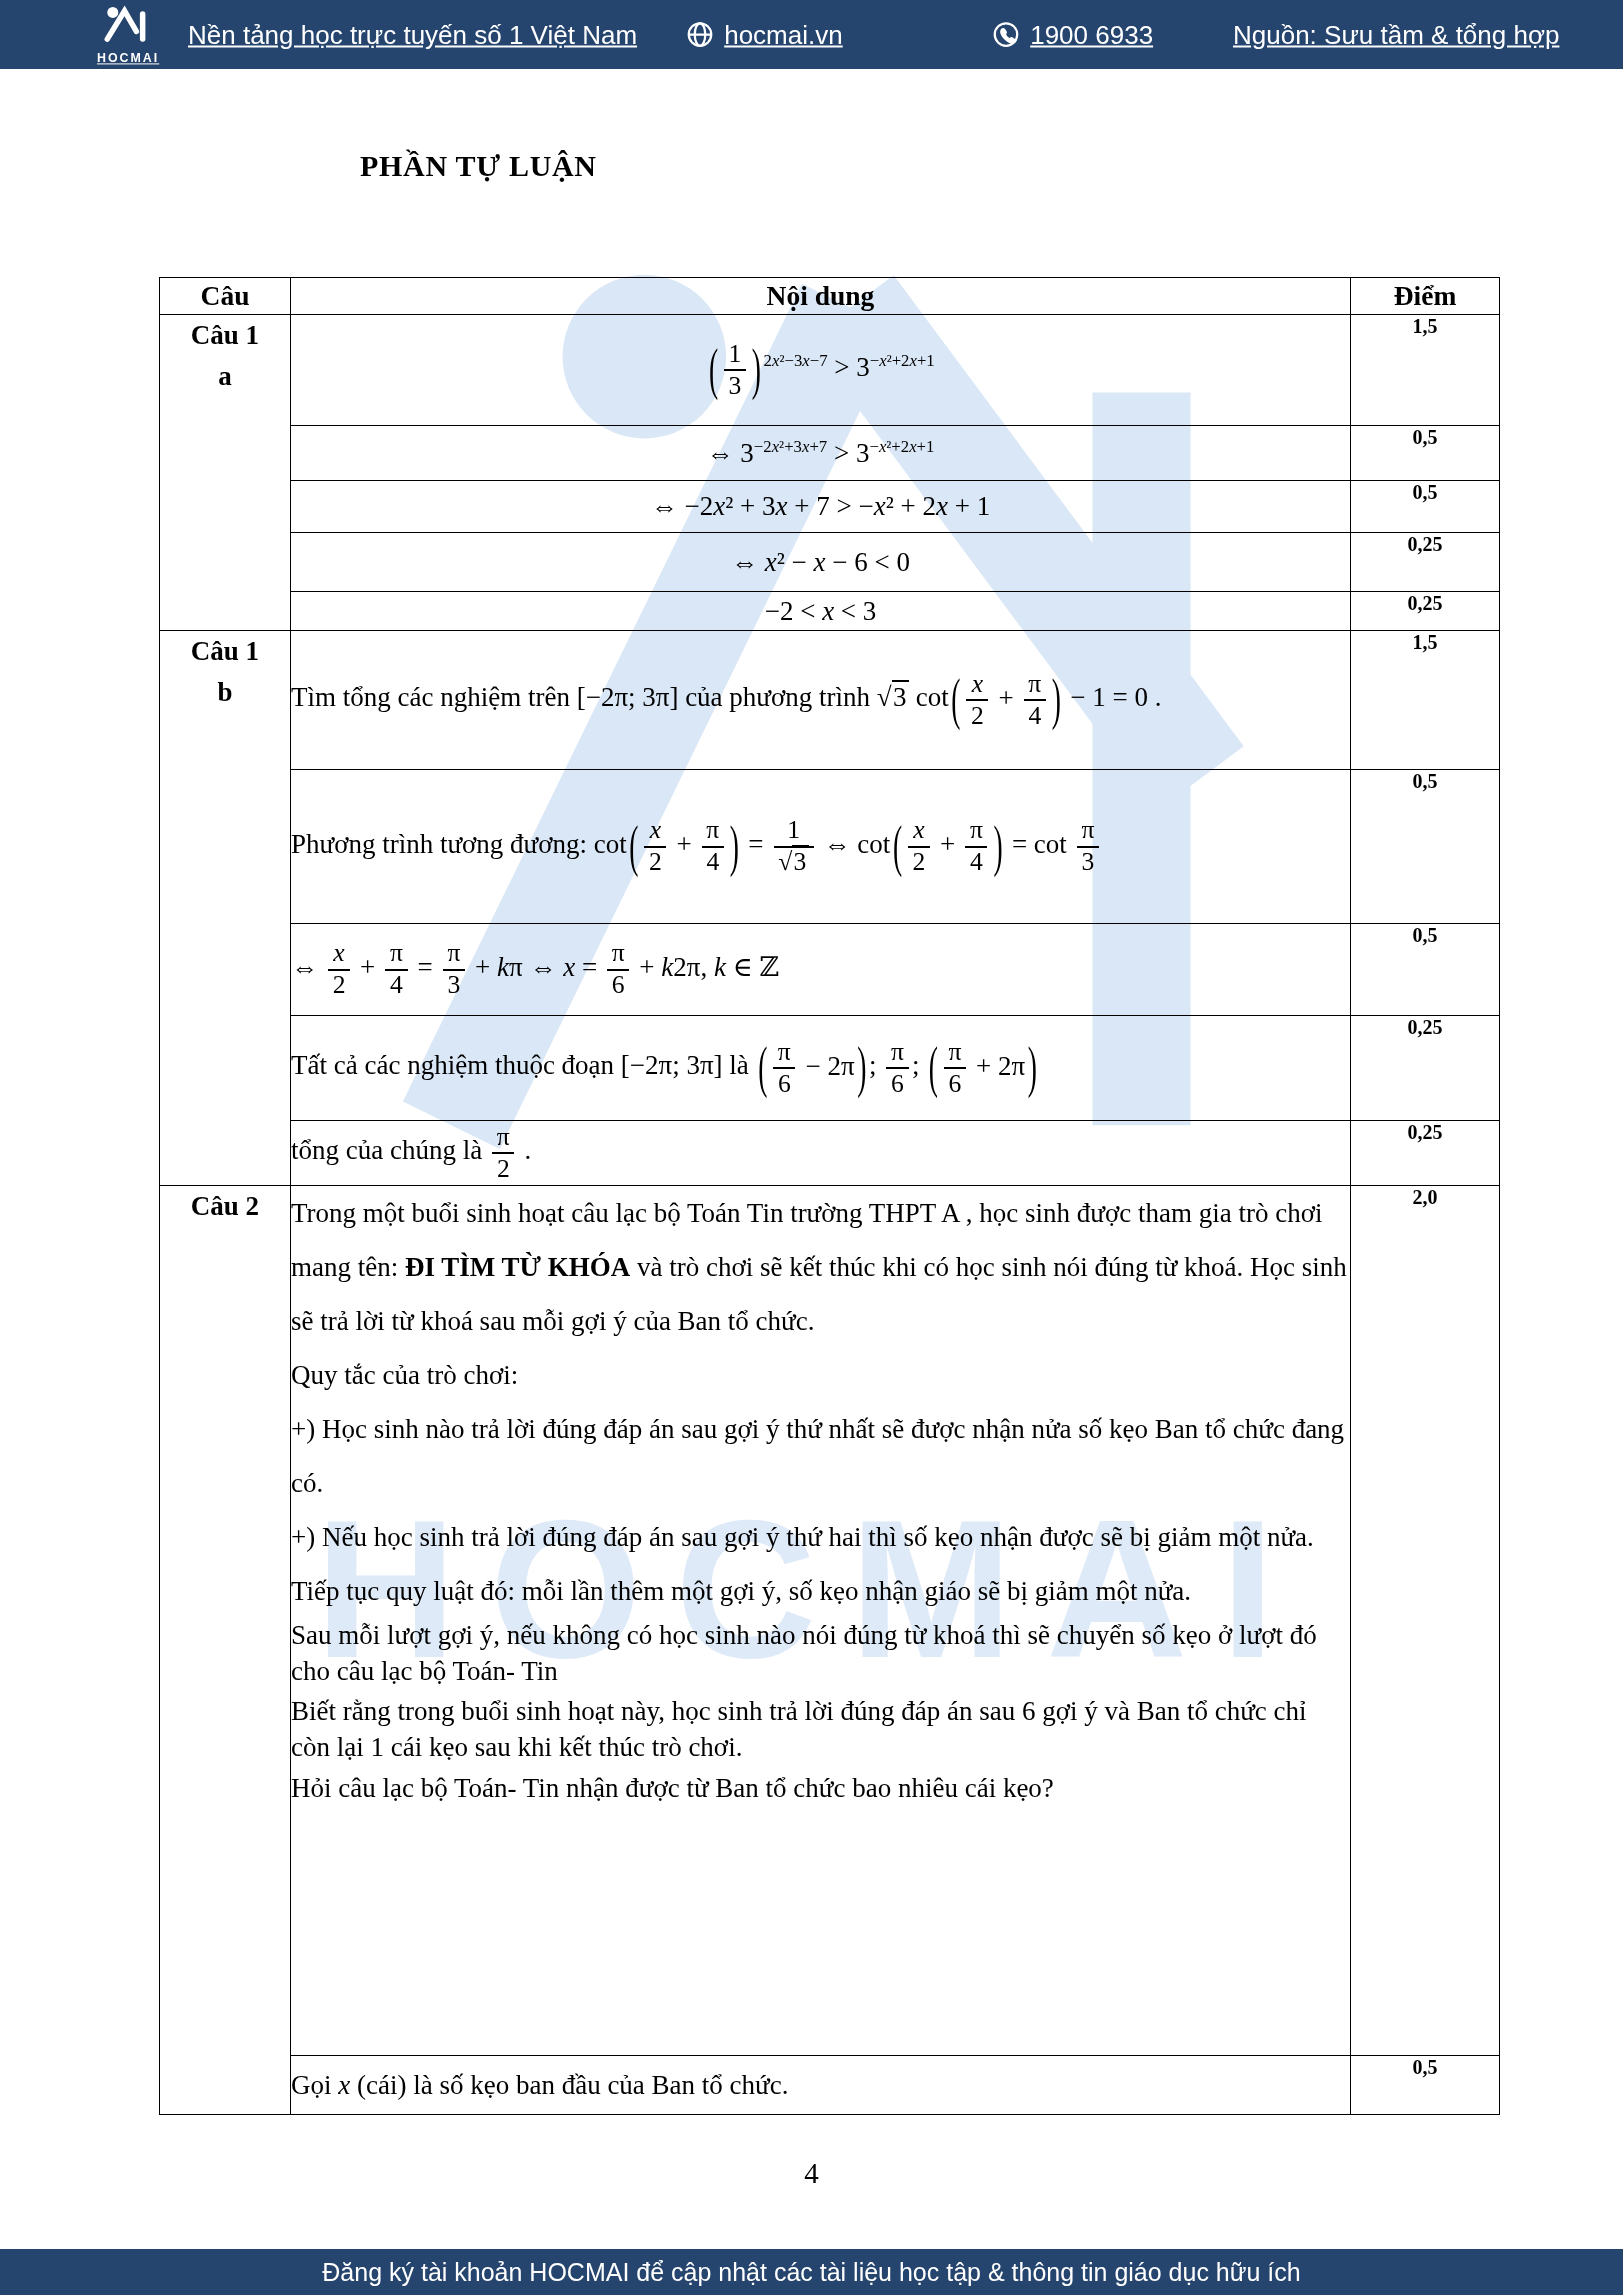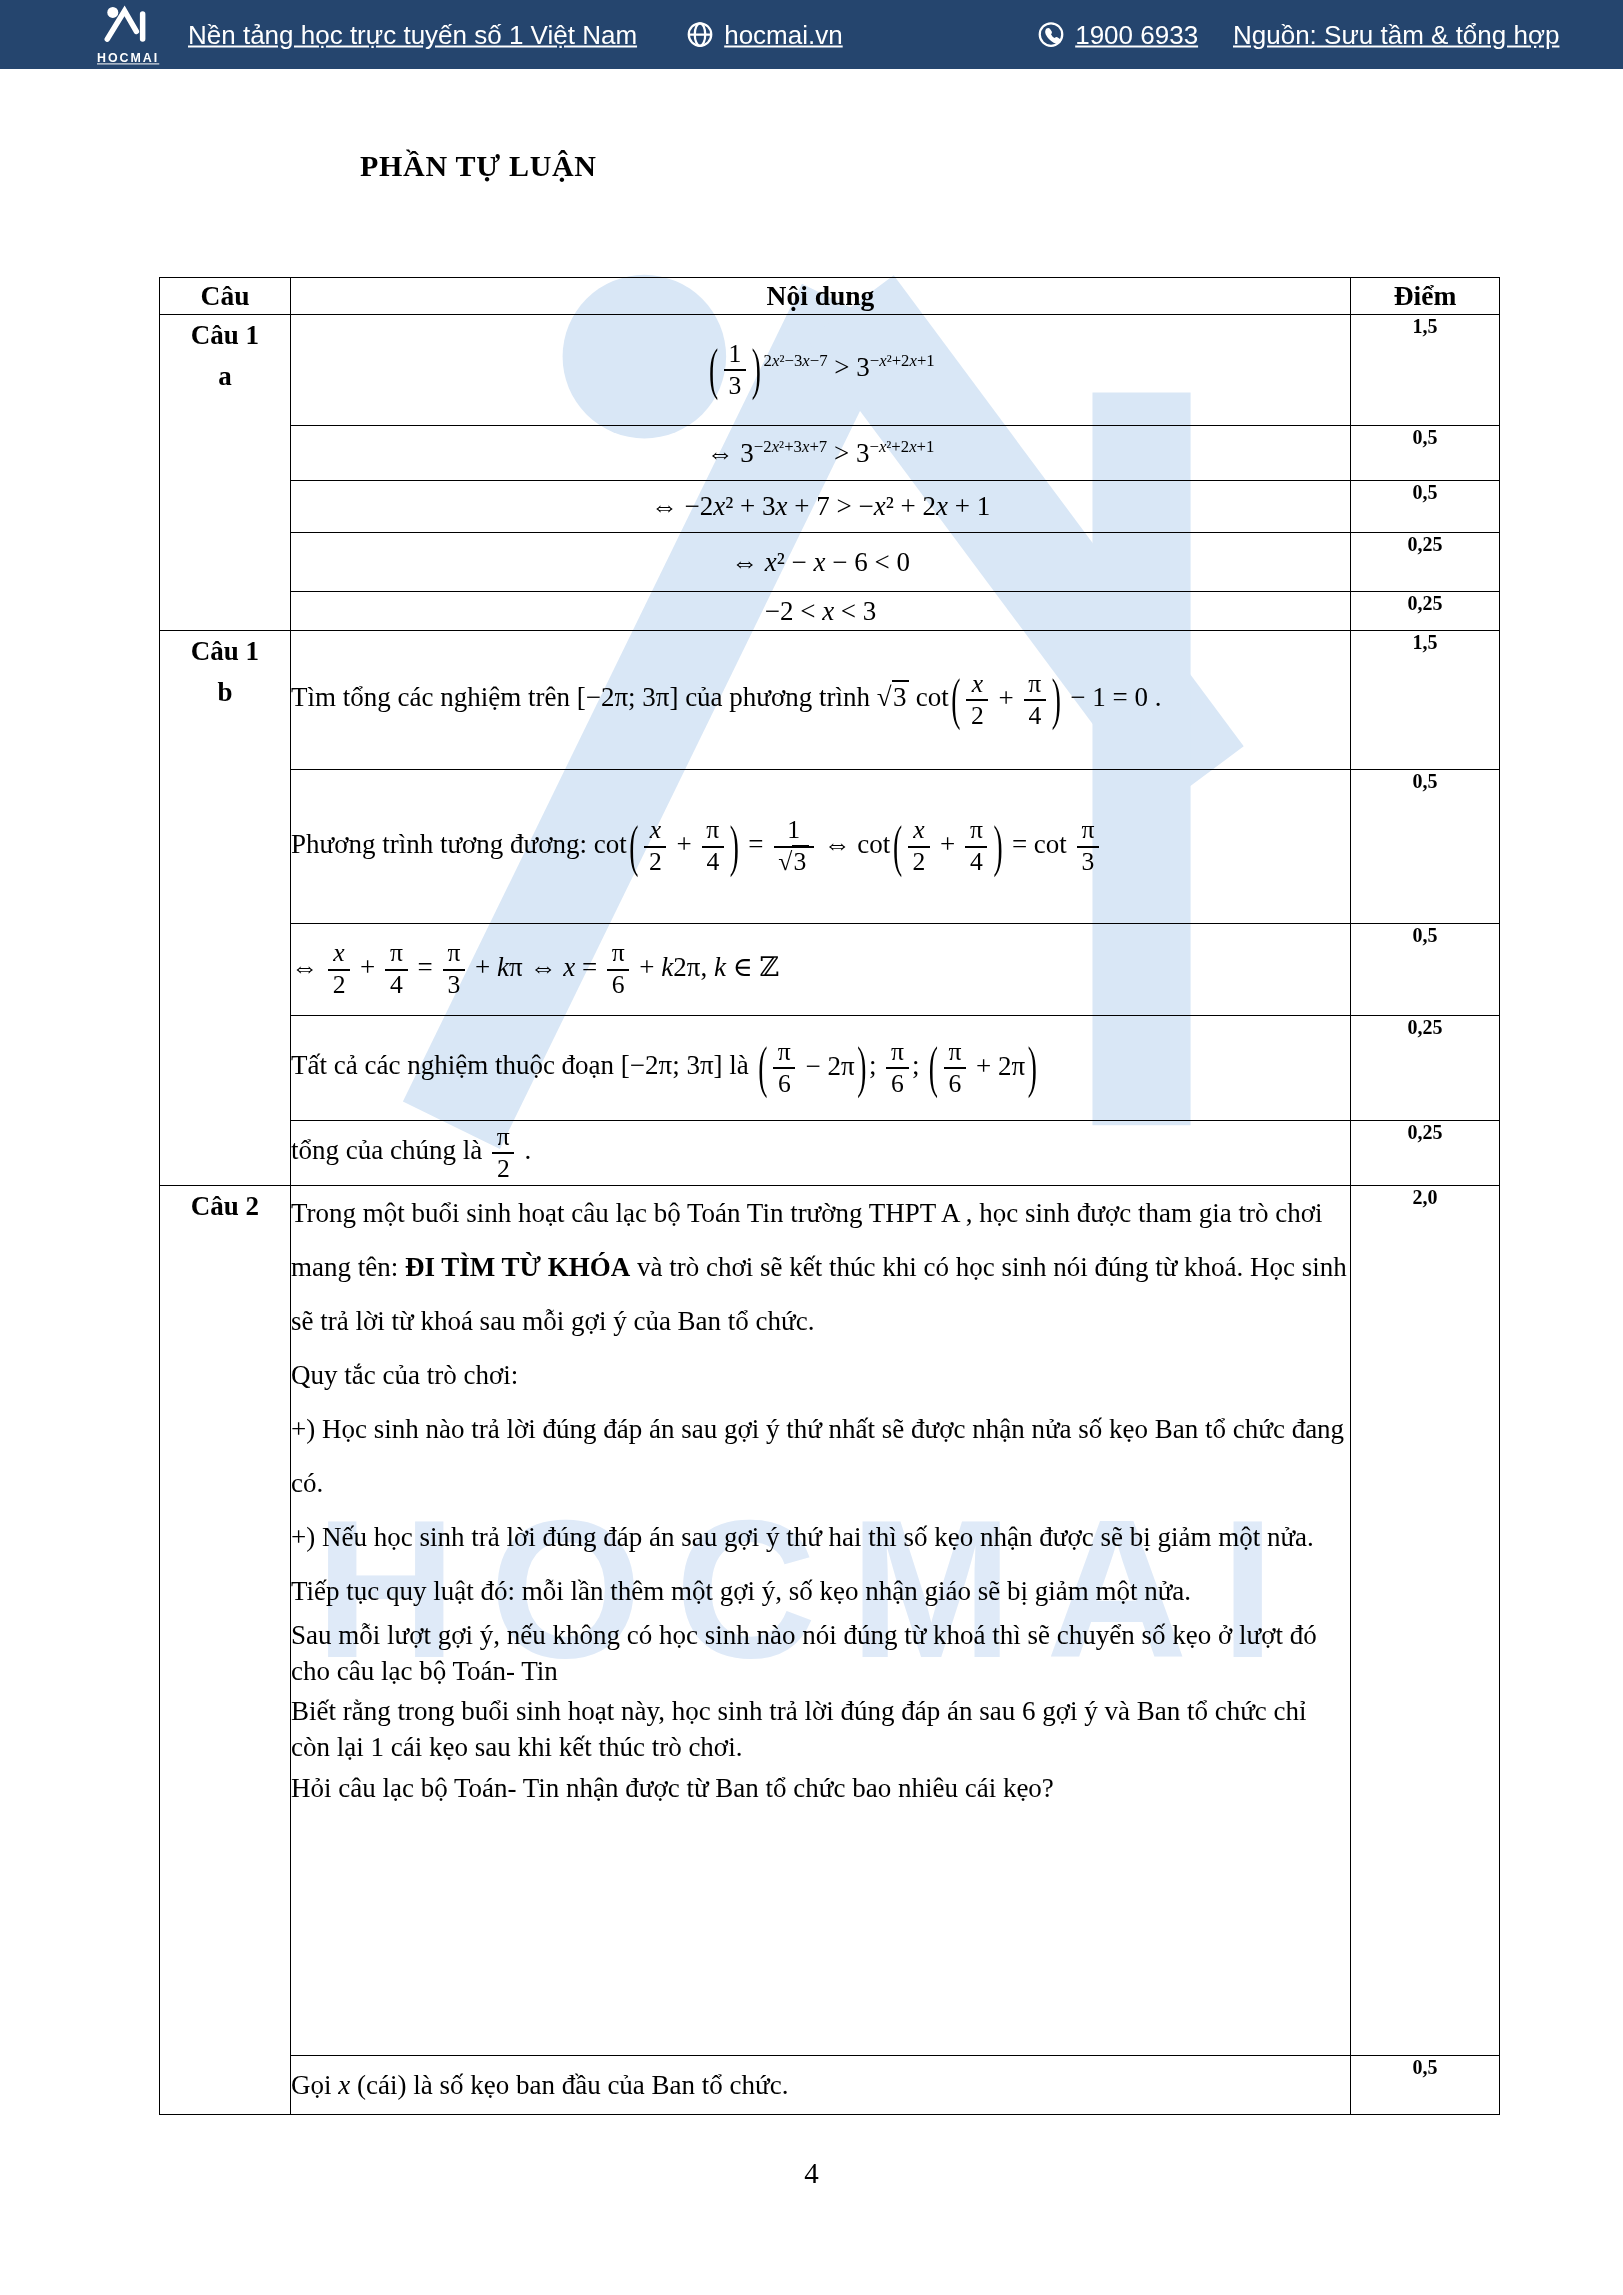--- a/index.html
+++ b/index.html
@@ -26,21 +26,21 @@
   
   .topbar{
     position:absolute;top:0;left:0;right:0;height:69px;background:var(--navy);
     color:#fff;font-family:"Liberation Sans","DejaVu Sans",sans-serif;z-index:2;
   }
   .topbar .hitem{position:absolute;top:50%;transform:translateY(-50%);display:flex;align-items:center;gap:9.2px;font-size:26px;white-space:nowrap;text-decoration:underline;}
   .logo{left:97px;text-align:center;display:flex;flex-direction:column;align-items:center;gap:1.3px;}
   .logo-txt{font-size:12.4px;letter-spacing:2px;font-weight:700;}
   .tagline{left:188px;}
   .site{left:685px;}
-  .phone{left:1036px;}
+  .phone{left:991px;}
   .source{left:1233px;}
   
   .doc-title{
     position:absolute;left:360px;top:149px;z-index:1;
     font-weight:700;font-size:30px;letter-spacing:0.7px;
   }
   
   .answer-table{
     position:absolute;left:159px;top:277px;z-index:1;
     border-collapse:collapse;table-layout:fixed;width:1339px;
@@ -259,15 +259,18 @@
     </tr>
     <tr class="r-c2">
       <td class="content-cell left"><span class="math">Gọi <i>x</i>  (cái) là số kẹo ban đầu của Ban tổ chức.</span></td>
       <td class="score-cell">0,5</td>
     </tr>
   </tbody>
     </table>
 
   <div class="pagenum">4</div>
 
+  <footer class="botbar">
+    <span>Đăng ký tài khoản HOCMAI để cập nhật các tài liệu học tập &amp; thông tin giáo dục hữu ích</span>
+  </footer>
 
 </div>
 
 
 </body></html>

